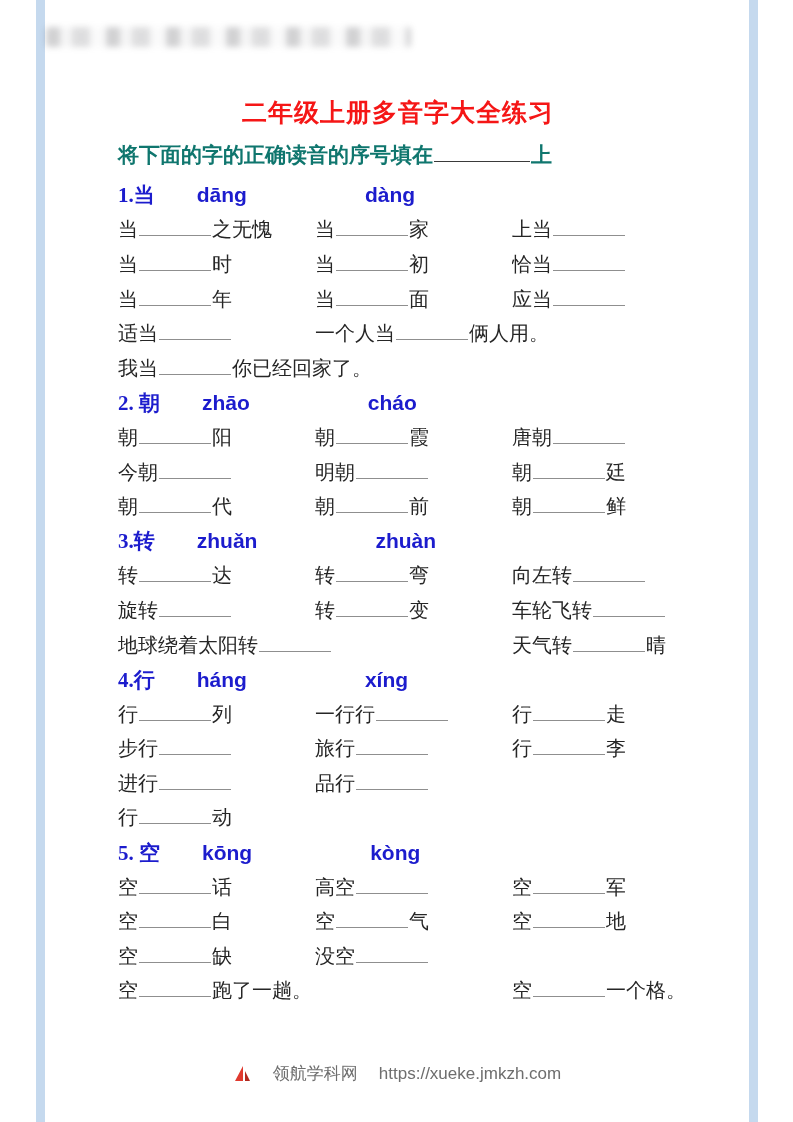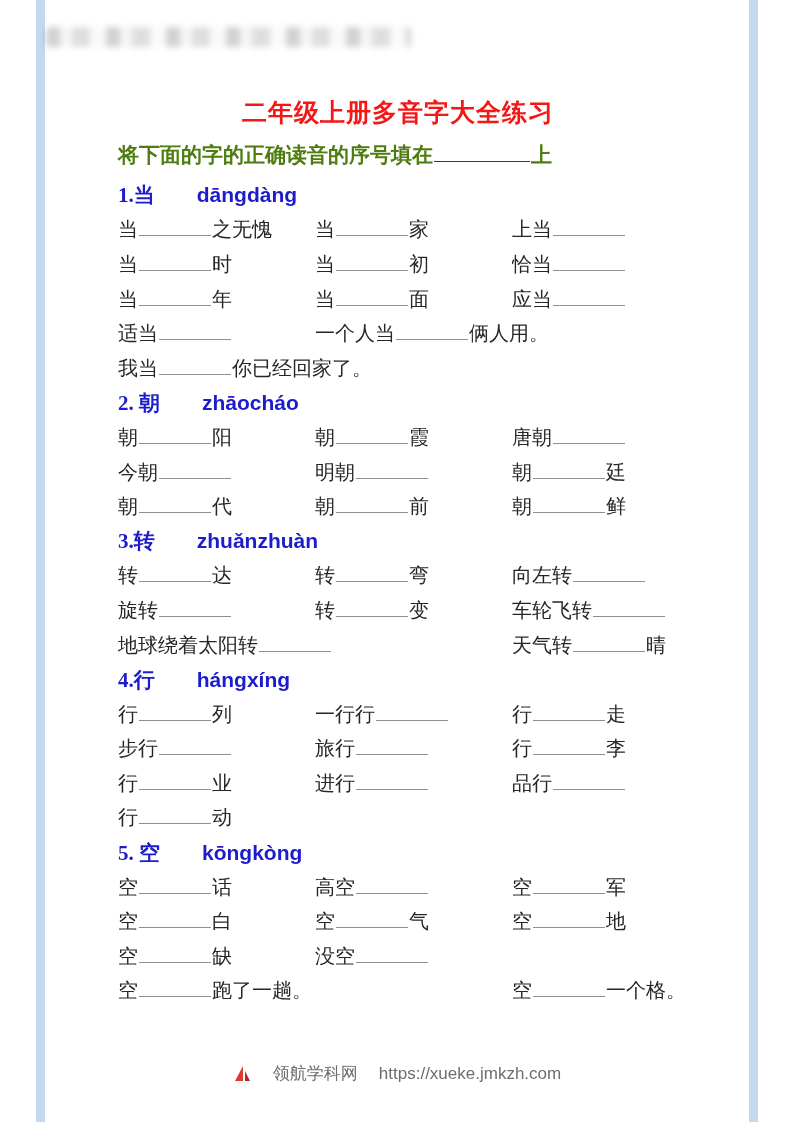--- a/index.html
+++ b/index.html
@@ -25,29 +25,29 @@
   .content { position:absolute; left:118px; top:0; width:560px; color:var(--text,#262626); }
 
   .title {
     margin-top:94px; height:38px; line-height:38px; text-align:center;
     font-size:25px; font-weight:700; letter-spacing:1px;
     color:var(--title_red,#f51616);
   }
 
   .instruction {
     height:46px; display:flex; align-items:center;
-    font-size:21px; font-weight:700; color:#4d7c0f; white-space:nowrap;
+    font-size:21px; font-weight:700; color:#0f766e; white-space:nowrap;
   }
 
   .row { height:34.6px; display:flex; align-items:center; font-size:20px; white-space:nowrap; }
 
   .section-header { font-weight:700; font-size:21px; color:var(--accent_blue,#1c1ccd); }
   .pinyin { font-family:"Liberation Sans","DejaVu Sans",sans-serif; }
   .p1 { margin-left:42px; }
-  .p2 { }
+  .p2 { margin-left:118px; }
 
   .ex-item { flex:0 0 auto; overflow:hidden; }
   .span-1 { width:197px; }
   .span-2 { width:394px; }
   .span-3 { width:560px; }
 
   .blank {
     display:inline-block; width:72px; height:14px;
     border-bottom:1px solid var(--underline,#8f8f8f); margin:0 1px;
   }
@@ -161,21 +161,20 @@
             <span class="ex-item span-1"><span>行</span><span class="blank"></span><span>列</span></span>
             <span class="ex-item span-1"><span>一行行</span><span class="blank"></span></span>
             <span class="ex-item span-1"><span>行</span><span class="blank"></span><span>走</span></span>
           </div>
           <div class="row ex-row">
             <span class="ex-item span-1"><span>步行</span><span class="blank"></span></span>
             <span class="ex-item span-1"><span>旅行</span><span class="blank"></span></span>
             <span class="ex-item span-1"><span>行</span><span class="blank"></span><span>李</span></span>
           </div>
           <div class="row ex-row">
-            <span class="ex-item span-1"><span>行</span><span class="blank"></span><span>业</span></span>
             <span class="ex-item span-1"><span>进行</span><span class="blank"></span></span>
             <span class="ex-item span-1"><span>品行</span><span class="blank"></span></span>
           </div>
           <div class="row ex-row">
             <span class="ex-item span-1"><span>行</span><span class="blank"></span><span>动</span></span>
           </div>
         </section>
         <section class="section">
           <div class="row section-header">
             <span class="sec-label">5. 空</span>

